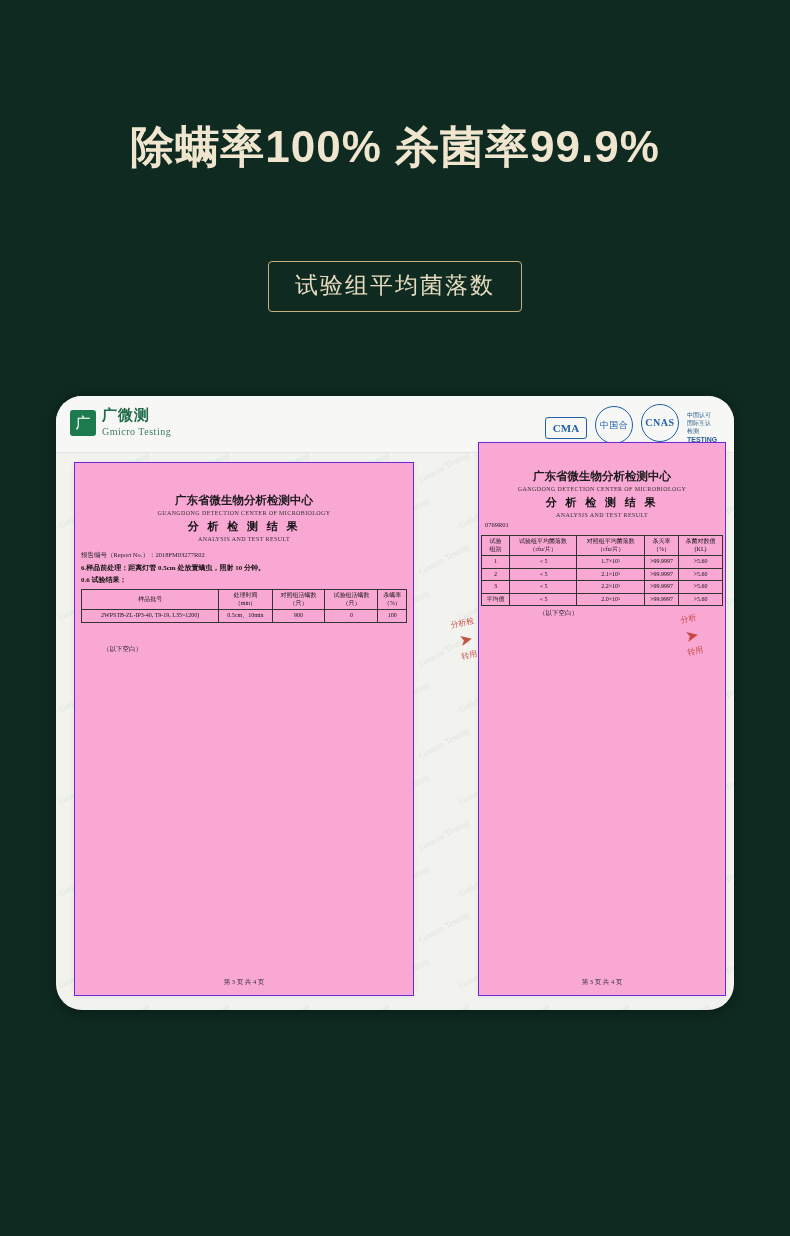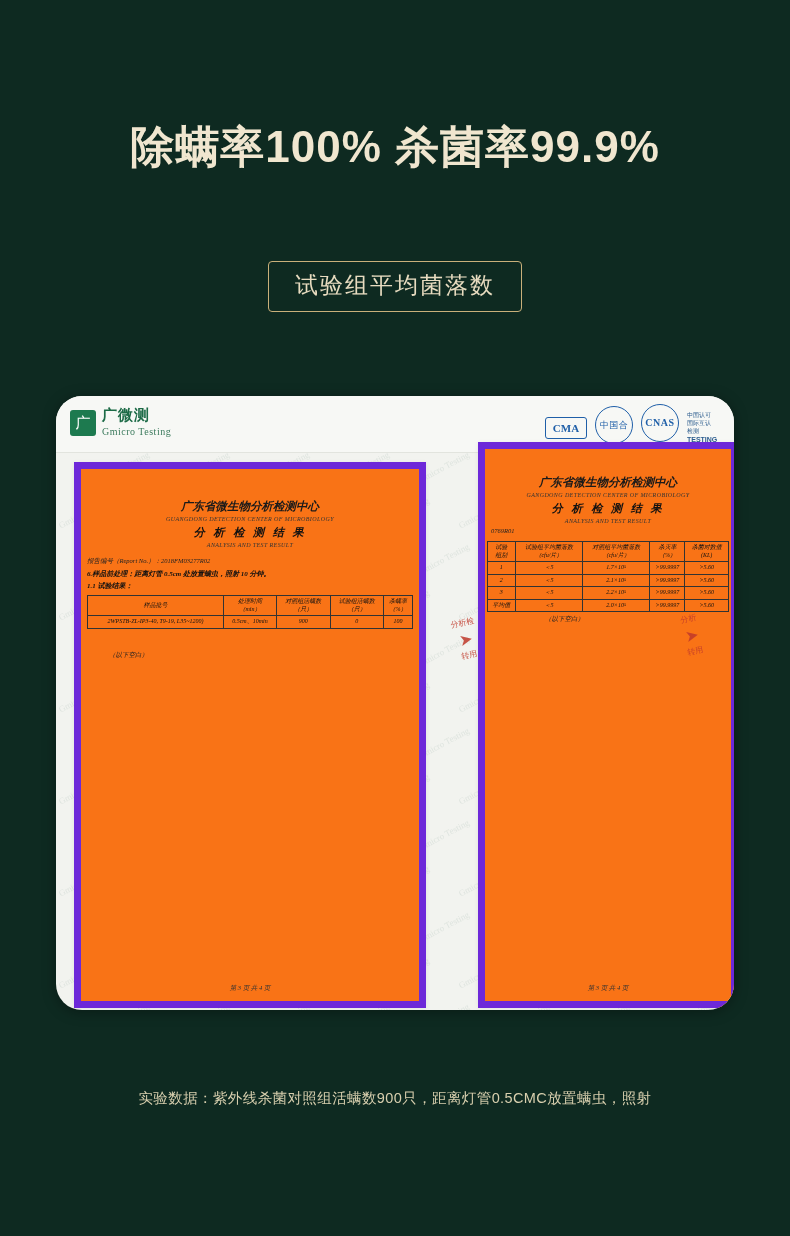--- a/index.html
+++ b/index.html
@@ -159,25 +159,24 @@
     color: #2b5c8e;
     line-height: 1.35;
     text-align: left;
     padding-top: 6px;
   }
   .seal-right b { font-size: 7px; }
 
   
   .doc {
     position: absolute;
-    background: #f97316;
-    border: 7px solid #6d28d9;
+    background: #f9a8d4;
+    border: 1px solid #6d28d9;
     box-shadow: 0 1px 5px rgba(0,0,0,.07);
     overflow: hidden;
-    font-style: italic;
   }
   .doc-left {
     left: 18px; top: 66px;
     width: 338px; height: 532px;
   }
   .doc-right {
     left: 422px; top: 46px;
     width: 246px; height: 552px;
   }
   .doc-inner { position: absolute; inset: 0; }
@@ -441,21 +440,21 @@
           <div class="ttl-en" style="margin-top:2px">GUANGDONG  DETECTION  CENTER  OF  MICROBIOLOGY</div>
           <div class="ttl-cn2" style="margin-top:3px">分 析 检 测 结 果</div>
           <div class="ttl-en" style="margin-top:2px">ANALYSIS AND TEST RESULT</div>
         </div>
 
         <div style="position:absolute;left:6px;top:88px;" class="small">
           <span>报告编号（Report No.）：</span><span>2018FM03277R02</span>
         </div>
 
         <div style="position:absolute;left:6px;top:100px;" class="bold-small">6.样品前处理：距离灯管 0.5cm 处放置螨虫，照射 10 分钟。</div>
-        <div style="position:absolute;left:6px;top:112px;" class="bold-small">1.1 试验结果：</div>
+        <div style="position:absolute;left:6px;top:112px;" class="bold-small">0.6 试验结果：</div>
 
         <table class="rep" style="position:absolute;left:6px;top:126px;width:326px;">
           <thead>
             <tr id="dl-head">
                 <th>
                   <div>样品批号</div>
                 </th>
                 <th>
                   <div>处理时间</div>
                   <div>（min）</div>
@@ -574,16 +573,15 @@
     </div>
     <div class="stamp" style="left:628px; top:218px;">
       <span>分析</span>
       <span class="arrow">➤</span>
       <span>转用</span>
     </div>
 
   </div>
 
   <div class="caption">
-    <div>实验数据：紫外线杀菌对照组活螨数900只，距离灯管0.5CMC放置螨虫，照射</div>
   </div>
 
 </div>
 
 </body></html>

